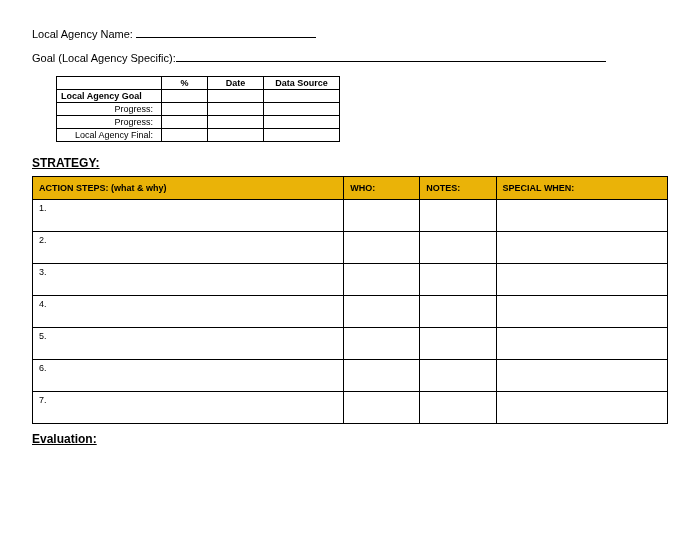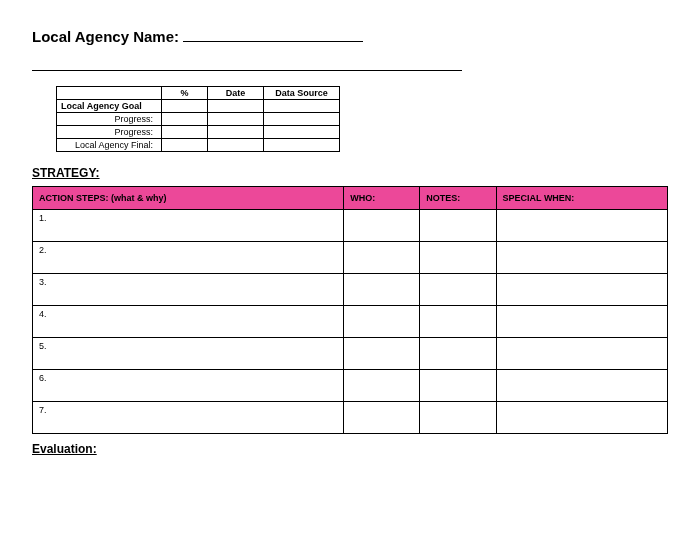--- a/index.html
+++ b/index.html
@@ -5,21 +5,21 @@
   * { box-sizing: border-box; }
   body {
     margin: 0;
     padding: 28px 32px 20px 32px;
     font-family: Arial, sans-serif;
     font-size: 10px;
     color: #000;
     background: #fff;
     width: 700px;
   }
-  .field-line { font-weight: bold; font-size: 15px; margin-bottom: 12px; }
+  .field-line { font-weight: normal; font-size: 11px; margin-bottom: 12px; }
   .field-line .blank { display: inline-block; border-bottom: 1px solid #000; }
   .field-line .blank.short { width: 180px; }
   .field-line .blank.long { width: 430px; }
 
   .goal-table { border-collapse: collapse; margin: 4px 0 14px 24px; }
   .goal-table td, .goal-table th {
     border: 1px solid #000;
     padding: 1px 4px;
     font-size: 9px;
     height: 12px;
@@ -33,41 +33,41 @@
 
   .section-label { font-weight: bold; text-decoration: underline; font-size: 12px; margin: 8px 0 6px 0; }
 
   .action-table { border-collapse: collapse; width: 100%; }
   .action-table th, .action-table td {
     border: 1px solid #000;
     font-size: 9px;
     vertical-align: top;
   }
   .action-table th {
-    background: #ec4899;
+    background: #eab308;
     font-weight: bold;
     text-align: left;
     padding: 6px 6px;
   }
   .action-table td { padding: 3px 6px 18px 6px; }
   .col-action { width: 49%; }
   .col-who { width: 12%; }
   .col-when { width: 12%; }
   .col-notes { width: 27%; }
 </style>
 </head>
 <body>
 
 <div class="field-line">
   <span>Local Agency Name:</span>
   <span class="blank short"></span>
 </div>
 
 <div class="field-line">
-  <span class="blank long"></span>
+  <span>Goal (Local Agency Specific):</span><span class="blank long"></span>
 </div>
 
 <table class="goal-table">
   <tbody>
       <tr>
     <th class="row-label"></th>
     <th class="col-pct">%</th>
     <th class="col-date">Date</th>
     <th class="col-src">Data Source</th>
   </tr>

